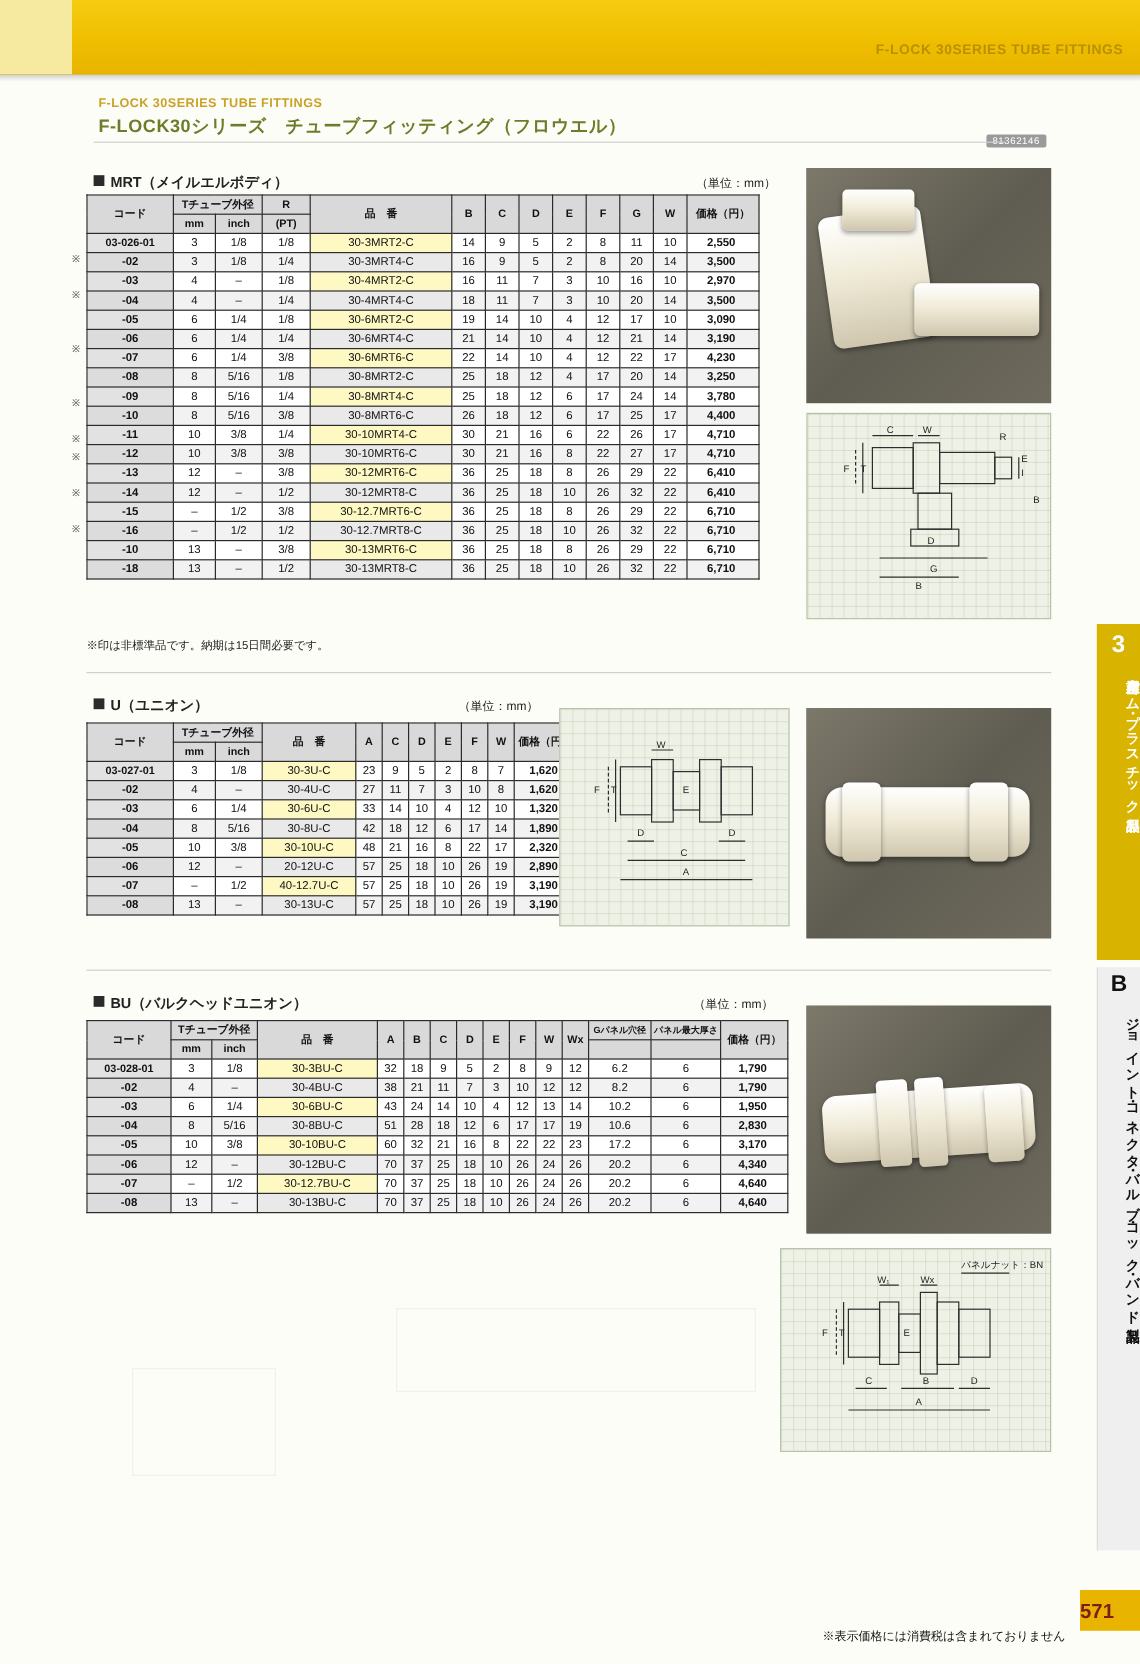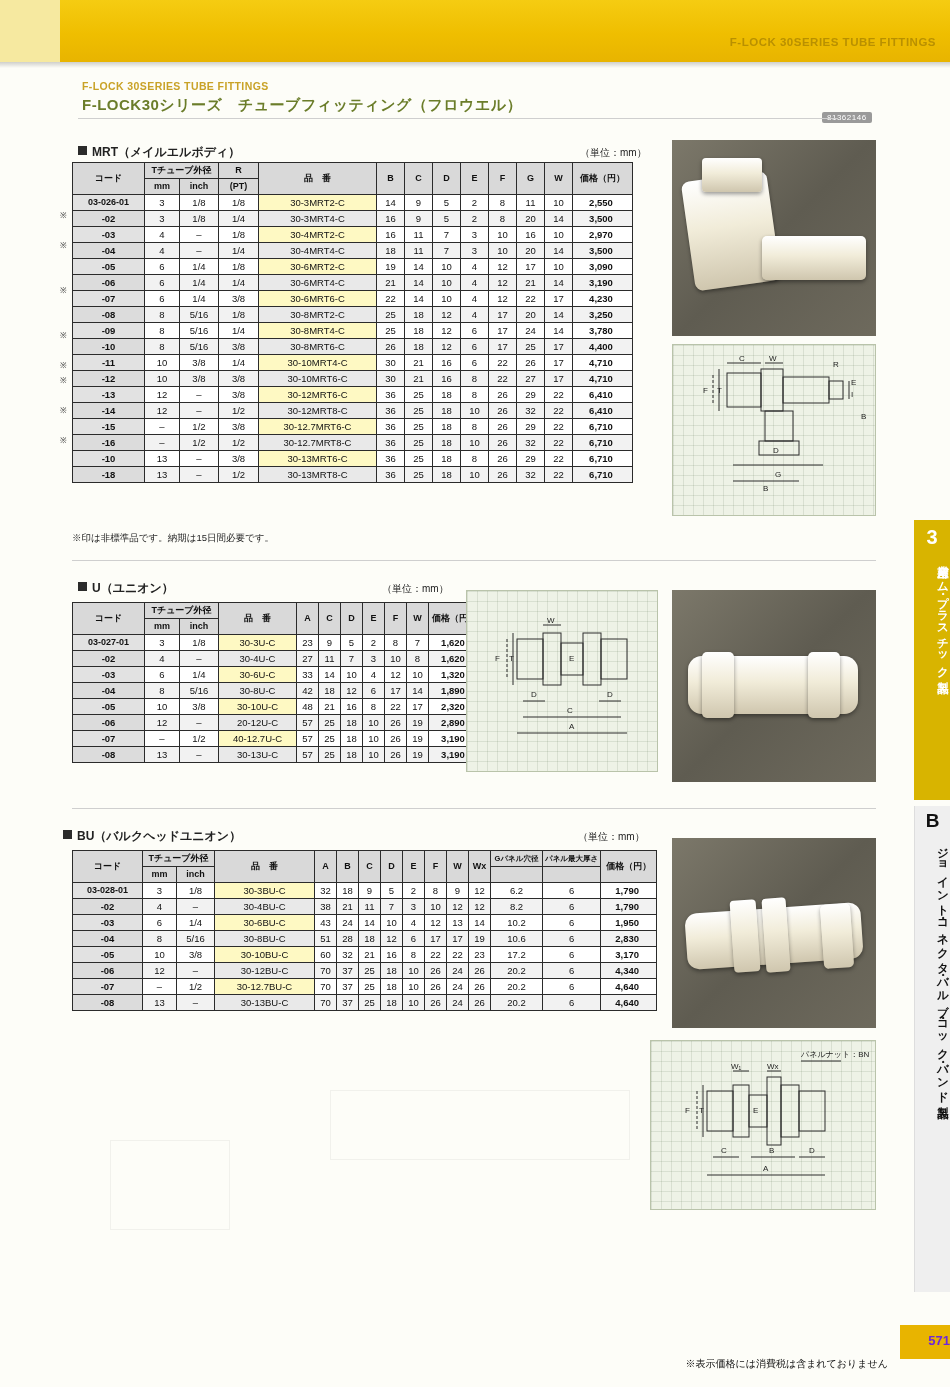--- a/index.html
+++ b/index.html
@@ -166,22 +166,22 @@
     margin:0 auto; letter-spacing:1px;
     height:440px;
   }
 
   
   .pagebox {
     position:absolute; right:0; bottom:28px; width:50px; height:34px;
     background:#e8b400;
   }
   .pagebox span {
-    position:absolute; left:0; right:0; top:8px; text-align:right;
-    color:#6d28d9; font-size:13px; font-weight:bold;
+    position:absolute; left:0; right:0; top:8px; text-align:left;
+    color:#7f1d1d; font-size:17px; font-weight:bold;
   }
   .foot-note {
     position:absolute; right:62px; bottom:16px;
     font-size:10px; color:#111;
   }
   .hr {
     position:absolute; background:#cfcfcf; height:1px;
   }
 
   
@@ -715,21 +715,21 @@
 
 <div class="photo" style="left:672px; top:590px; width:204px; height:192px;">
   <div class="bg"></div>
   <div class="fit" style="left:16px; top:66px; width:170px; height:58px; border-radius:14px;"></div>
   <div class="fit" style="left:30px; top:62px; width:32px; height:66px; border-radius:5px;"></div>
   <div class="fit" style="left:136px; top:62px; width:32px; height:66px; border-radius:5px;"></div>
 </div>
 
 <div class="hr" style="left:72px; top:808px; width:804px;"></div>
 
-<div class="grp" style="left:63px; top:828px;">
+<div class="grp" style="left:78px; top:828px;">
   <span class="sq"></span><span>BU（バルクヘッドユニオン）</span>
 </div>
 <div class="unit" style="left:578px; top:830px;">（単位：mm）</div>
 
 <table class="spec" id="bu-table" style="left:72px; top:850px;">
   <thead>
     <tr>
       <th rowspan="2" style="width:70px">コード</th>
       <th colspan="2" style="width:72px">Tチューブ外径</th>
       <th rowspan="2" style="width:100px">品　番</th>

